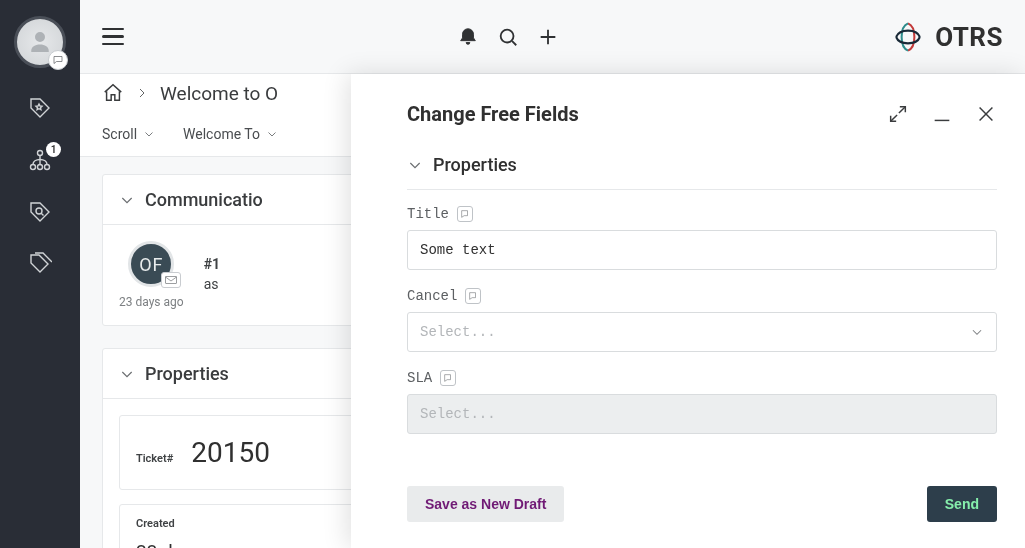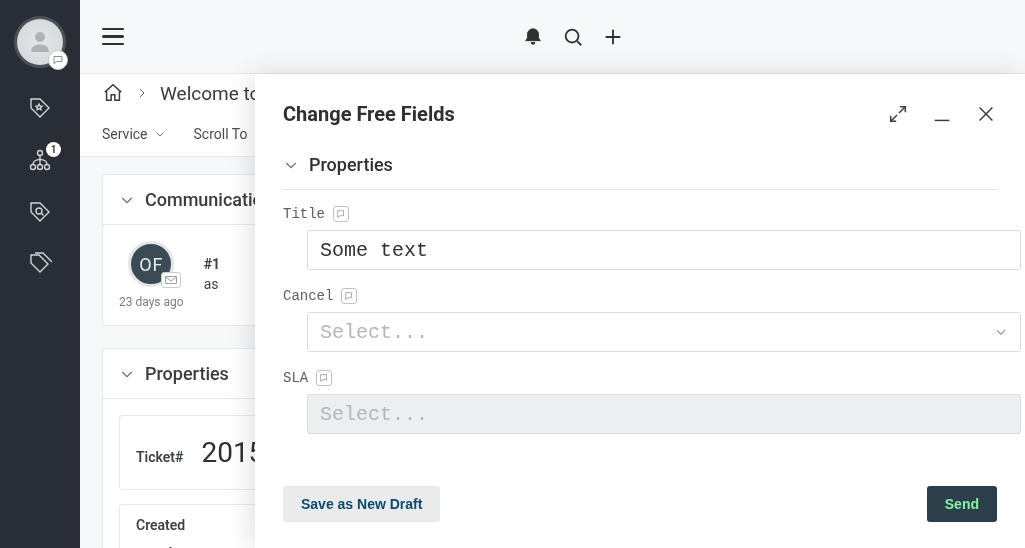--- a/index.html
+++ b/index.html
@@ -105,61 +105,61 @@
   .mail-badge{
     position:absolute;right:-10px;bottom:-4px;width:20px;height:16px;background:#fff;border:1px solid #c9ccd0;border-radius:3px;
     display:flex;align-items:center;justify-content:center;
   }
   .mail-badge svg{width:12px;height:10px;stroke:#5b5e61;fill:none;stroke-width:1.2;}
   .comm-time{font-size:12px;color:#7d8083;margin-top:8px;text-align:center;}
   .comm-text{font-size:14px;color:#3f4244;line-height:1.4;}
   .comm-text .idx{font-weight:700;margin-right:6px;}
 
   .prop-row{display:flex;align-items:baseline;gap:18px;padding:8px 0;}
-  .prop-label{font-size:14px;color:#3f4244;font-weight:600;}
+  .prop-label{font-size:11px;color:#3f4244;font-weight:600;}
   .prop-value-large{font-size:28px;color:#303030;}
   .prop-value{font-size:19px;color:#303030;}
   .prop-block{border:1px solid var(--panel-border);border-radius:3px;padding:12px 16px;margin-bottom:14px;}
 
   
   .modal{
-    position:absolute;right:0;top:74px;bottom:0;width:770px;background:#fff;
+    position:absolute;right:0;top:74px;bottom:0;width:674px;background:#fff;
     box-shadow:-4px 0 24px rgba(0,0,0,.12);
-    display:flex;flex-direction:column;
+    display:flex;flex-direction:column;padding-left:28px;
   }
   .modal-head{
     display:flex;align-items:center;padding:28px 28px 18px 28px;
   }
   .modal-title{font-size:20px;font-weight:700;color:#303030;flex:1;}
   .modal-ctl{display:flex;align-items:center;gap:22px;}
   .modal-ctl svg{width:22px;height:22px;stroke:#3a3c3e;fill:none;stroke-width:1.6;cursor:pointer;}
 
   .modal-body{flex:1;padding:0 28px;overflow:auto;}
   .section-head{
     display:flex;align-items:center;gap:10px;font-size:18px;color:#303030;font-weight:500;
     padding:10px 0 14px 0;border-bottom:1px solid var(--panel-border);margin-bottom:16px;
   }
   .field{margin-bottom:18px;font-family:Liberation Mono, monospace;}
   .field-label{display:flex;align-items:center;gap:8px;font-size:14px;color:#5d6063;margin-bottom:8px;}
   .help-ic{width:16px;height:16px;border:1px solid #bfc3c7;border-radius:3px;display:flex;align-items:center;justify-content:center;}
   .help-ic svg{width:10px;height:10px;stroke:#6d7073;fill:none;stroke-width:1.4;}
   .input, .select{
     width:100%;height:40px;border:1px solid var(--border);border-radius:3px;
-    padding:0 12px;font-size:20px;color:#303030;background:#fff;
-    display:flex;align-items:center;justify-content:space-between;margin-left:24px;
+    padding:0 12px;font-size:14px;color:#303030;background:#fff;
+    display:flex;align-items:center;justify-content:space-between;
   }
   .select .placeholder{color:#b3b6b9;}
   .select.disabled{background:#eceeef;color:#b3b6b9;}
   .select svg{width:14px;height:14px;stroke:#7d8083;fill:none;stroke-width:1.8;}
 
   .modal-foot{
     padding:18px 28px 26px 28px;display:flex;align-items:center;gap:12px;
   }
   .btn{height:36px;padding:0 18px;border:none;border-radius:3px;font-size:14px;font-weight:600;cursor:pointer;}
-  .btn-light{background:#e9ebec;color:#0c4a6e;}
+  .btn-light{background:#e9ebec;color:#701a75;}
   .btn-dark{background:#2d3e4b;color:#86efac;}
   .foot-spacer{flex:1;}
   input.input{outline:none;font-family:inherit;}
 </style>
 </head>
 <body>
 
 <nav class="sidebar">
   <div class="avatar-wrap">
     <div class="avatar-circle">
@@ -222,42 +222,51 @@
     <path d="M12 3a6 6 0 0 0-6 6v4l-2 3h16l-2-3V9a6 6 0 0 0-6-6Zm-2 15a2 2 0 0 0 4 0Z"></path>
   </svg>
   <svg class="top-icon stroke-only" viewBox="0 0 24 24">
     <circle cx="11" cy="11" r="7"></circle>
       <path d="M21 21l-4.5-4.5"></path>
   </svg>
   <svg class="top-icon stroke-only" viewBox="0 0 24 24">
     <path d="M12 4v16M4 12h16"></path>
   </svg>
   <div class="topbar-spacer"></div>
+  <div class="brand">
+    <svg viewBox="0 0 40 40">
+      <path d="M20 4c10 4 10 28 0 32" stroke="#c33a3a" stroke-width="2.4" fill="none"></path>
+      <path d="M20 4C10 8 10 32 20 36" stroke="#2d8c8c" stroke-width="2.4" fill="none"></path>
+      <path d="M6 20c4-10 24-10 28 0" stroke="#1a2a38" stroke-width="2.4" fill="none"></path>
+      <path d="M6 20c4 10 24 10 28 0" stroke="#1a2a38" stroke-width="2.4" fill="none"></path>
+    </svg>
+    <span>OTRS</span>
+  </div>
 </header>
 
 <div class="subheader">
   <div class="breadcrumb">
     <svg viewBox="0 0 24 24">
         <path d="M3 11l9-8 9 8"></path>
         <path d="M5 10v10h5v-6h4v6h5V10"></path>
       </svg>
     <svg viewBox="0 0 24 24" class="sep" style="width:12px;height:12px;">
         <path d="M8 4l8 8-8 8"></path>
       </svg>
     <span class="title">Welcome to O</span>
   </div>
   <div class="actionrow">
     <div class="action-btn">
-      <span>Service</span>
+      <span>Scroll</span>
       <svg class="chev" viewBox="0 0 24 24">
           <path d="M5 9l7 7 7-7"></path>
         </svg>
     </div>
     <div class="action-btn">
-      <span>Scroll To</span>
+      <span>Welcome To</span>
       <svg class="chev" viewBox="0 0 24 24">
           <path d="M5 9l7 7 7-7"></path>
         </svg>
     </div>
   </div>
 </div>
 
 <main class="content">
   <section class="widget">
     <div class="widget-header">

